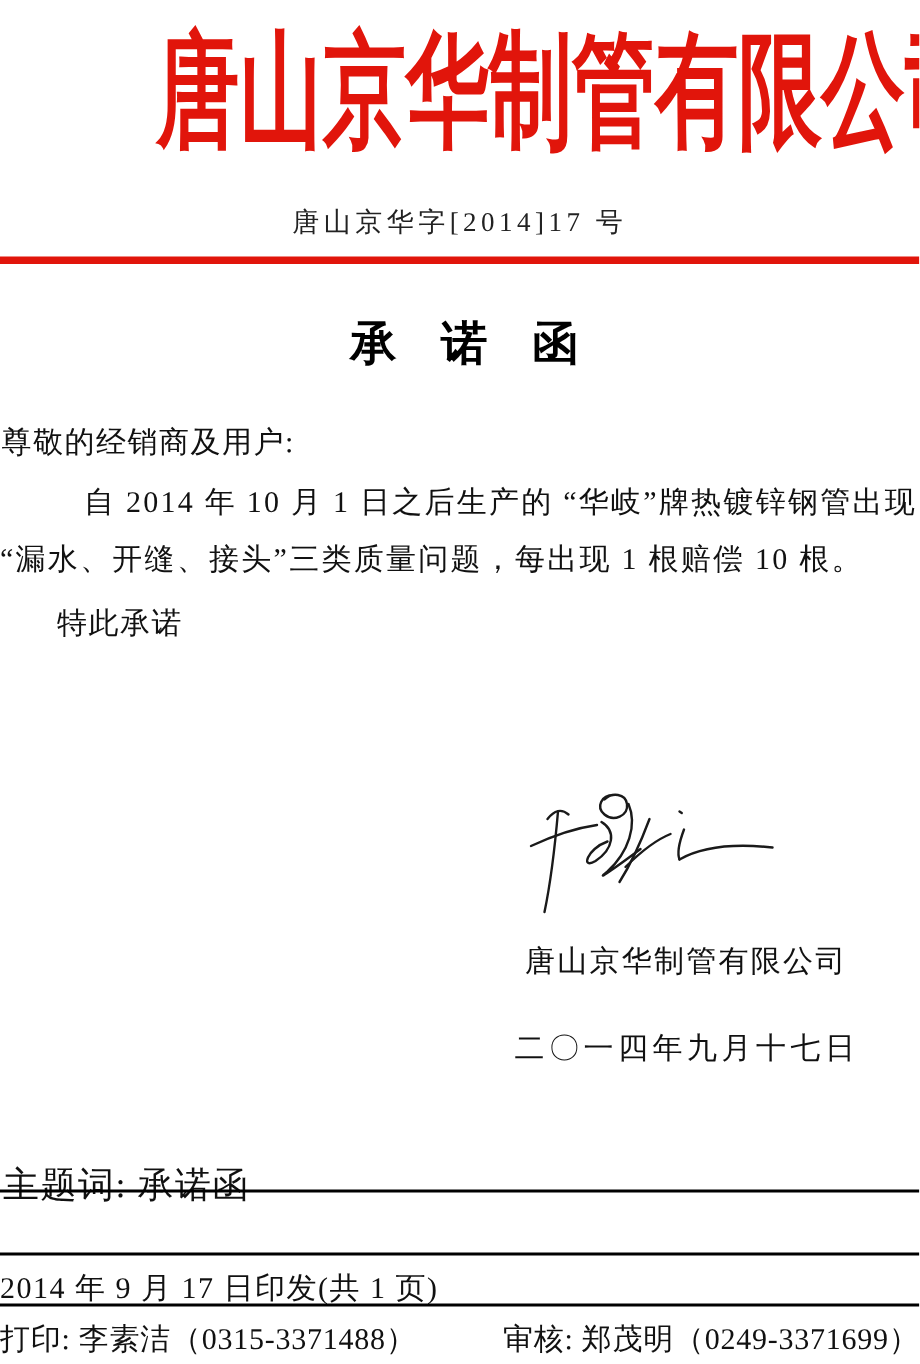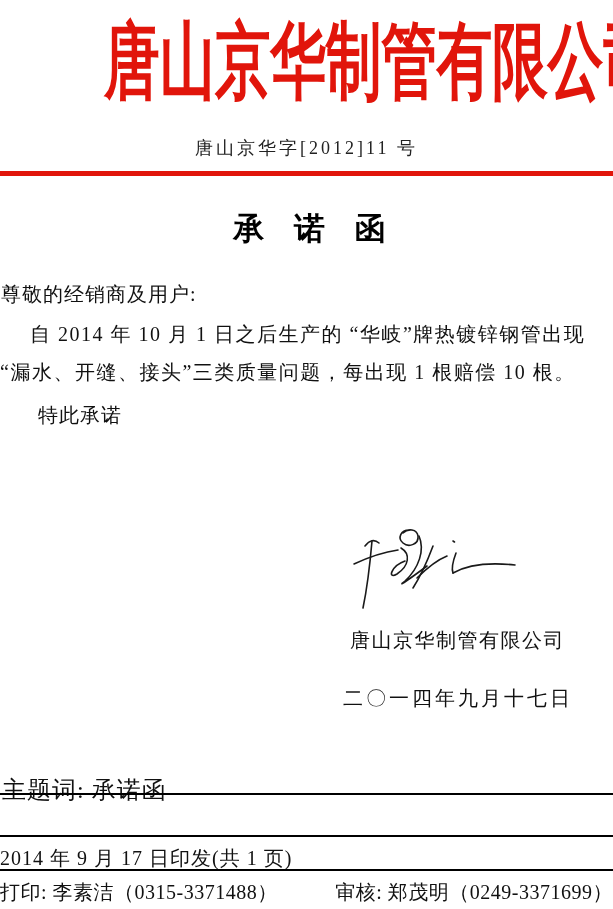--- a/index.html
+++ b/index.html
@@ -69,21 +69,21 @@
     top: 281px;
     left: 1px;
     font-size: 20px;
     letter-spacing: 1px;
   }
   .body-line1 {
     position: absolute;
     top: 321px;
     left: 0;
     width: 613px;
-    padding-left: 30px;
+    padding-left: 56px;
     font-size: 20px;
     letter-spacing: 1.5px;
     white-space: nowrap;
   }
   .body-line2 {
     position: absolute;
     top: 359px;
     left: 0;
     width: 513px;
     font-size: 20px;
@@ -172,21 +172,21 @@
   .rule-2 { top: 835px; }
   .rule-3 { top: 869px; }
 </style>
 </head>
 <body>
 
 <div class="page">
 
   <div class="org-title">唐山京华制管有限公司文件</div>
 
-  <div class="doc-number">唐山京华字[2012]11 号</div>
+  <div class="doc-number">唐山京华字[2014]17 号</div>
 
   <div class="red-rule"></div>
 
   <div class="doc-title">承 诺 函</div>
 
   <div class="salutation">尊敬的经销商及用户:</div>
 
   <div class="body-line1">自 2014 年 10 月 1 日之后生产的 “华岐”牌热镀锌钢管出现</div>
 
   <div class="body-line2">“漏水、开缝、接头”三类质量问题，每出现 1 根赔偿 10 根。</div>

